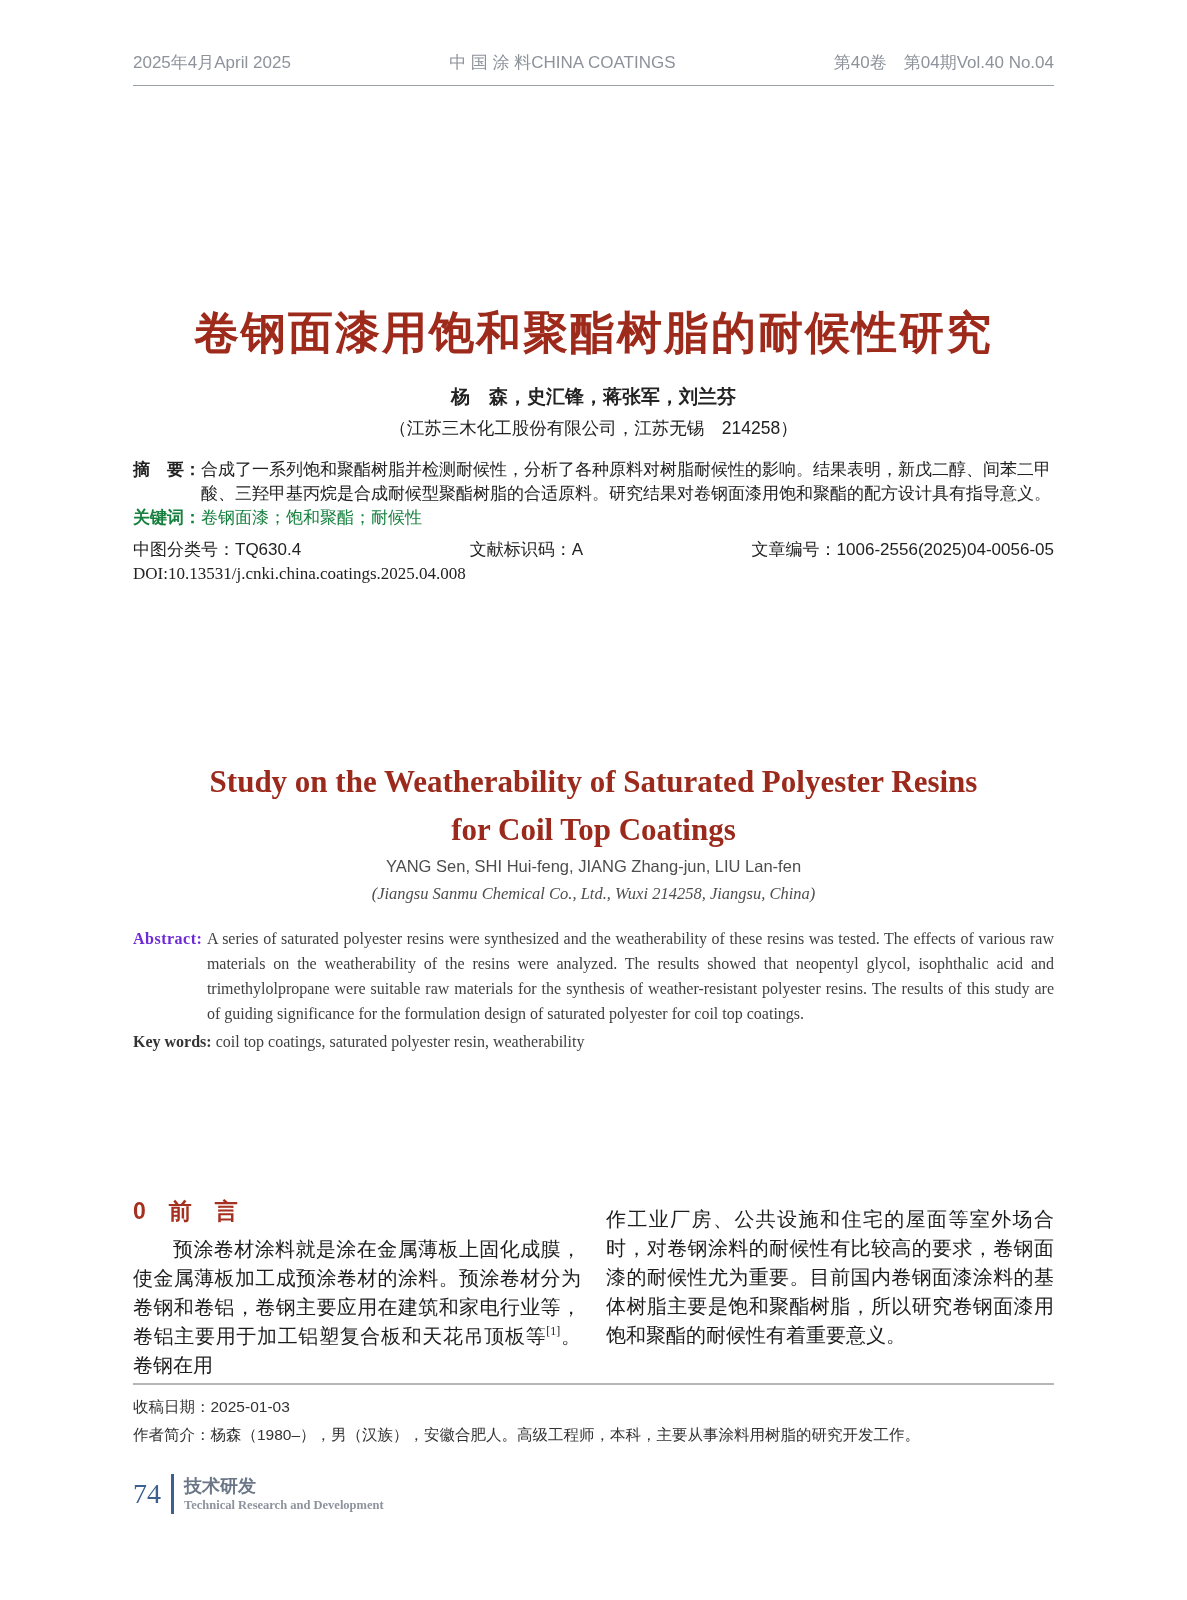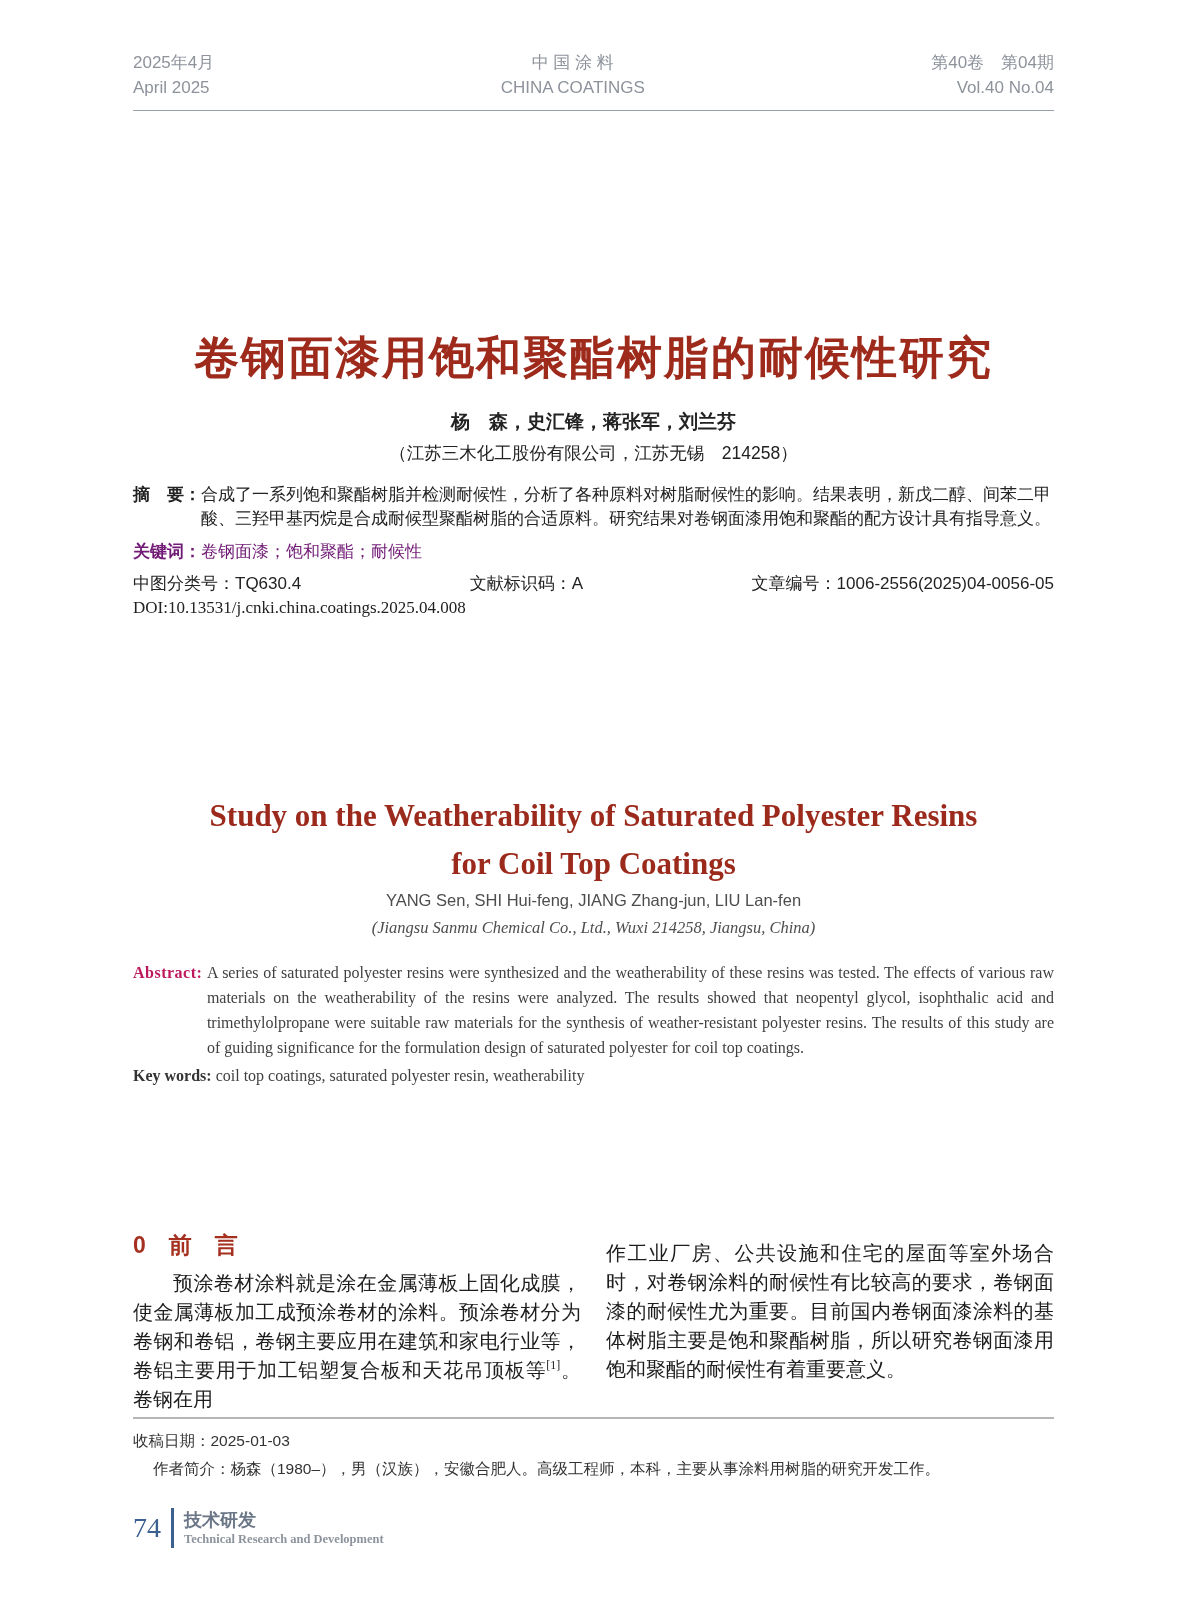--- a/index.html
+++ b/index.html
@@ -21,21 +21,21 @@
     margin-top: 50px;
     padding-bottom: 10px;
     border-bottom: 1px solid #9aa0a8;
     display: flex;
     justify-content: space-between;
     align-items: flex-end;
     color: #8d929b;
     font-size: 17px;
     line-height: 25px;
   }
-  .jheader .col { display: flex; flex-direction: column; }
+  .jheader .col { display: flex; flex-direction: row; }
   .jheader .col.left   { text-align: left; }
   .jheader .col.center { text-align: center; }
   .jheader .col.right  { text-align: right; }
 
   
   .title-zh {
     margin-top: 220px;
     text-align: center;
     font-size: 45px;
     font-weight: bold;
@@ -56,21 +56,21 @@
     text-align: center;
     font-size: 17.5px;
     line-height: 24px;
     color: #222;
   }
 
   
   .abs-zh { margin-top: 18px; display: flex; font-size: 17px; line-height: 24px; color: #222; }
   .abs-zh .lbl { white-space: nowrap; font-weight: bold; }
   .abs-zh .txt { flex: 1; }
-  .kw-zh { margin-top: 9px; display: flex; font-size: 17px; line-height: 24px; color: #701a75; }
+  .kw-zh { display: flex; font-size: 17px; line-height: 24px; color: #15803d; }
   .kw-zh .lbl { white-space: nowrap; font-weight: bold; }
   .class-row {
     margin-top: 8px;
     display: flex;
     justify-content: space-between;
     font-size: 17px;
     line-height: 24px;
     color: #222;
   }
   .doi-line {
@@ -108,21 +108,21 @@
 
   
   .abs-en {
     margin-top: 20px;
     display: flex;
     font-family: "Liberation Serif", "DejaVu Serif", serif;
     font-size: 16px;
     line-height: 25px;
     color: #3f3f3f;
   }
-  .abs-en .lbl { white-space: pre; font-weight: bold; letter-spacing: 0.5px; color: #be185d; }
+  .abs-en .lbl { white-space: pre; font-weight: bold; letter-spacing: 0.5px; color: #6d28d9; }
   .abs-en .txt { flex: 1; text-align: justify; }
   .kw-en {
     margin-top: 3px;
     display: flex;
     font-family: "Liberation Serif", "DejaVu Serif", serif;
     font-size: 16px;
     line-height: 25px;
     color: #3f3f3f;
   }
   .kw-en .lbl { white-space: pre; font-weight: bold; color: #333; }
@@ -153,21 +153,21 @@
 
   
   .footnote {
     margin-top: 3px;
     border-top: 2px solid #b6b6b6;
     padding-top: 11px;
     font-size: 15.5px;
     line-height: 22px;
     color: #333;
   }
-  .footnote .row + .row { margin-top: 6px; margin-left: 20px; }
+  .footnote .row + .row { margin-top: 6px; }
 
   
   .pfooter {
     margin-top: 28px;
     display: flex;
     align-items: center;
   }
   .pfooter .pagenum {
     font-family: "Liberation Serif", "DejaVu Serif", serif;
     font-size: 28px;

